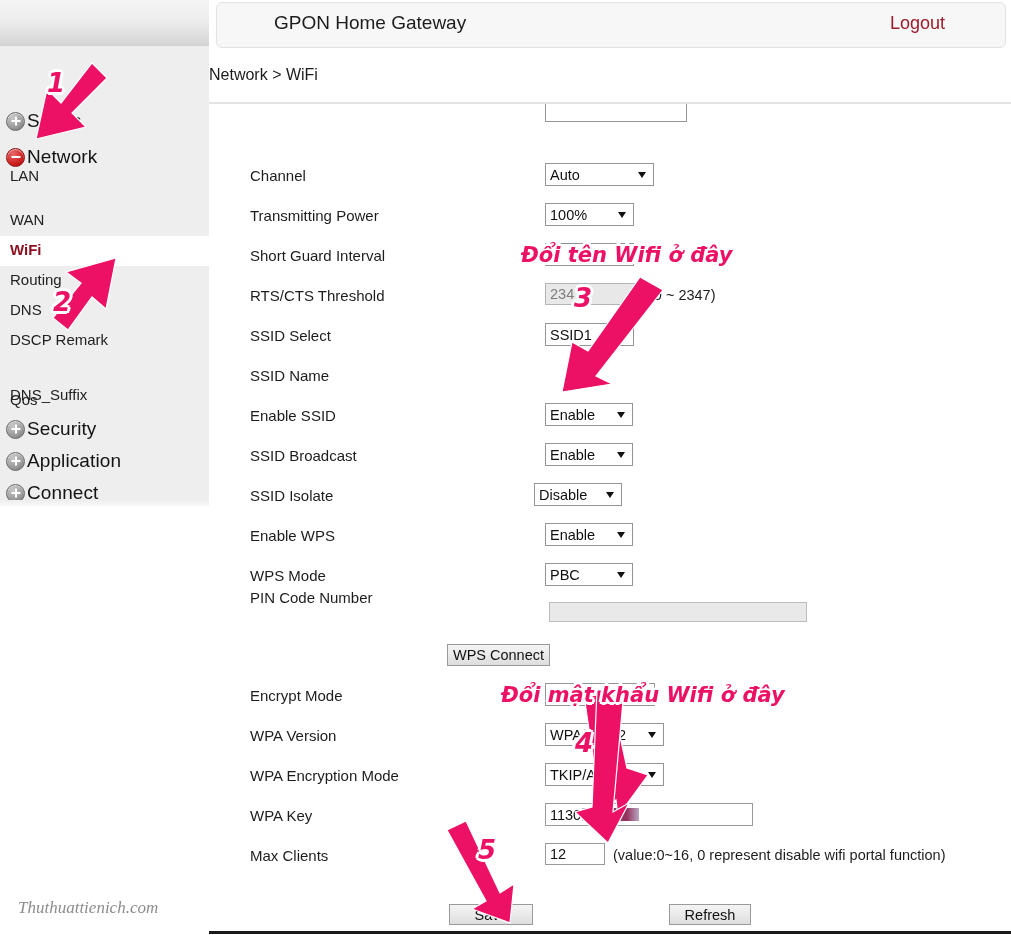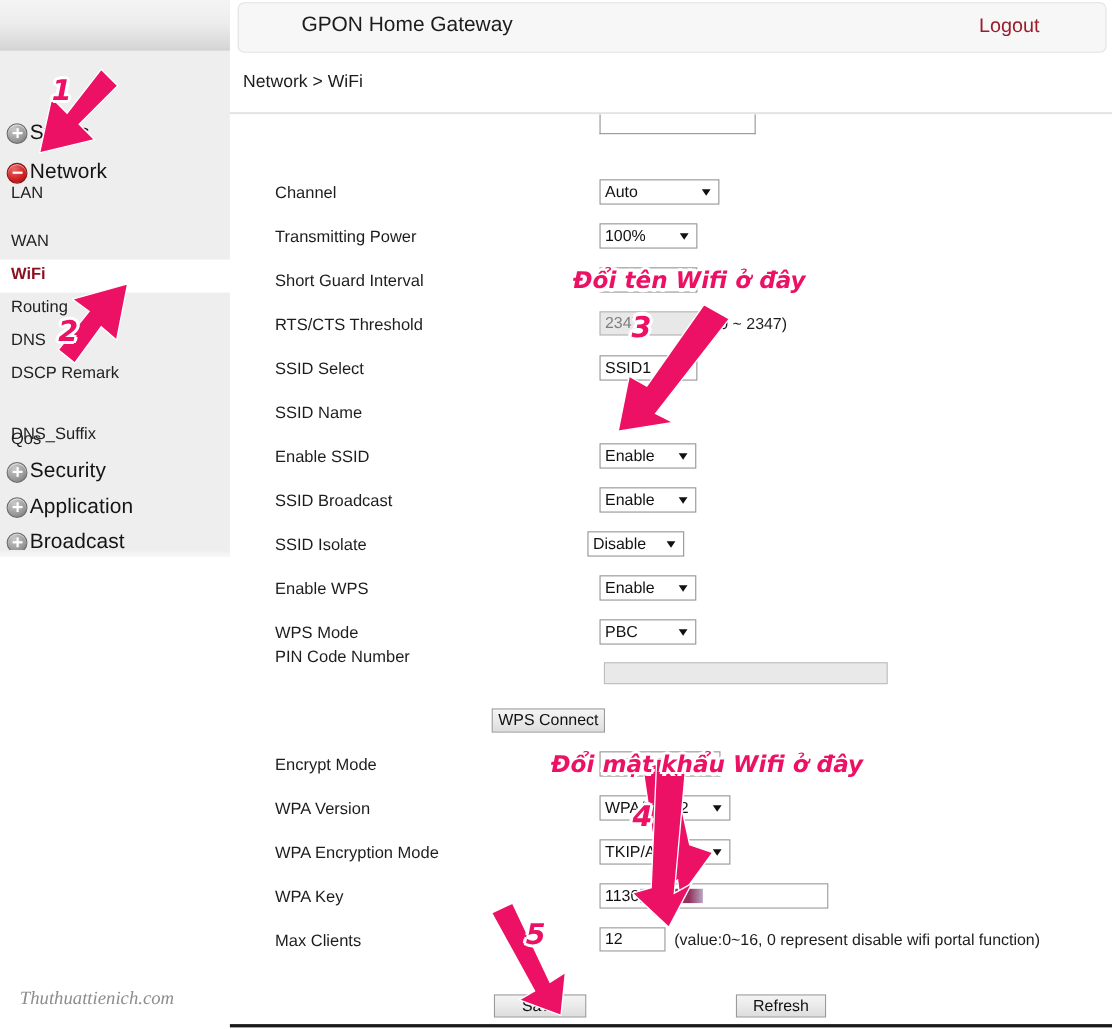--- a/index.html
+++ b/index.html
@@ -74,21 +74,21 @@
   #app-title{
     position:absolute;left:274px;top:12px;
     font-size:19px;color:#1c1c1c;white-space:nowrap;
   }
   #logout-link{
     position:absolute;left:890px;top:13px;
     font-size:18px;color:#9b1c2b;white-space:nowrap;cursor:pointer;
   }
   #breadcrumb{
     position:absolute;left:209px;top:66px;
-    font-size:16px;color:#1c1c1c;white-space:nowrap;margin-left:12px;
+    font-size:16px;color:#1c1c1c;white-space:nowrap;
   }
   #content-rule{
     position:absolute;left:209px;top:102px;width:802px;height:2px;
     background:#e3e3e3;
   }
   #bottom-rule{
     position:absolute;left:209px;top:931px;width:802px;height:3px;
     background:#1a1a1a;
   }
 
@@ -221,21 +221,21 @@
   <div class="nav-group" style="top:418px;">
     <span class="pm-icon plus"></span>
     <span class="g-label">Security</span>
   </div>
   <div class="nav-group" style="top:450px;">
     <span class="pm-icon plus"></span>
     <span class="g-label">Application</span>
   </div>
   <div class="nav-group" style="top:482px;">
     <span class="pm-icon plus"></span>
-    <span class="g-label">Broadcast</span>
+    <span class="g-label">Connect</span>
   </div>
 
   <div id="sidebar-bottom-edge"></div>
 </div>
 
 <div id="header-card"></div>
 <div id="app-title">GPON Home Gateway</div>
 <div id="logout-link">Logout</div>
 <div id="breadcrumb">Network &gt; WiFi</div>
 <div id="content-rule"></div>

